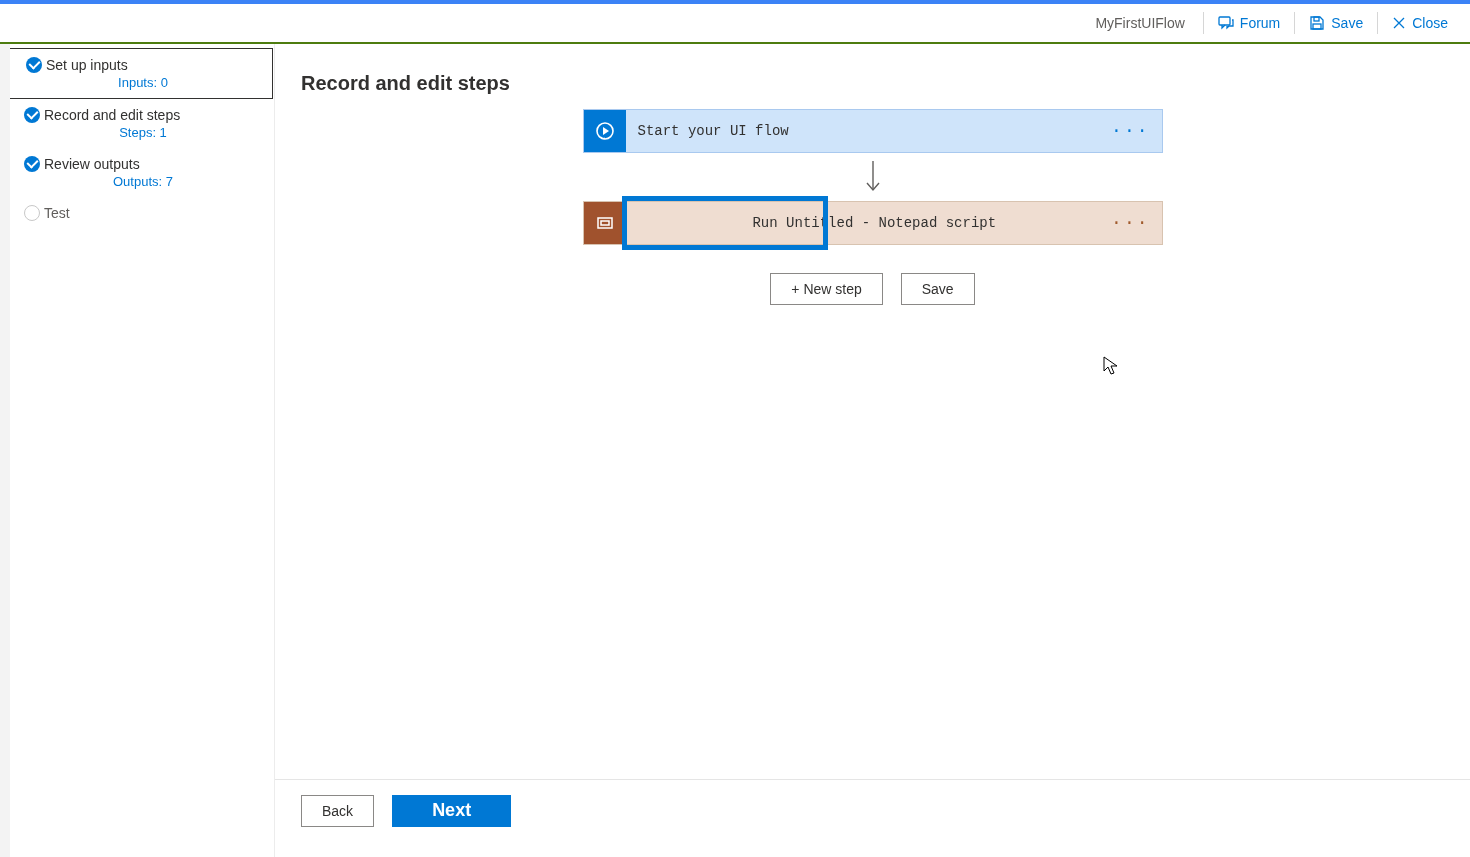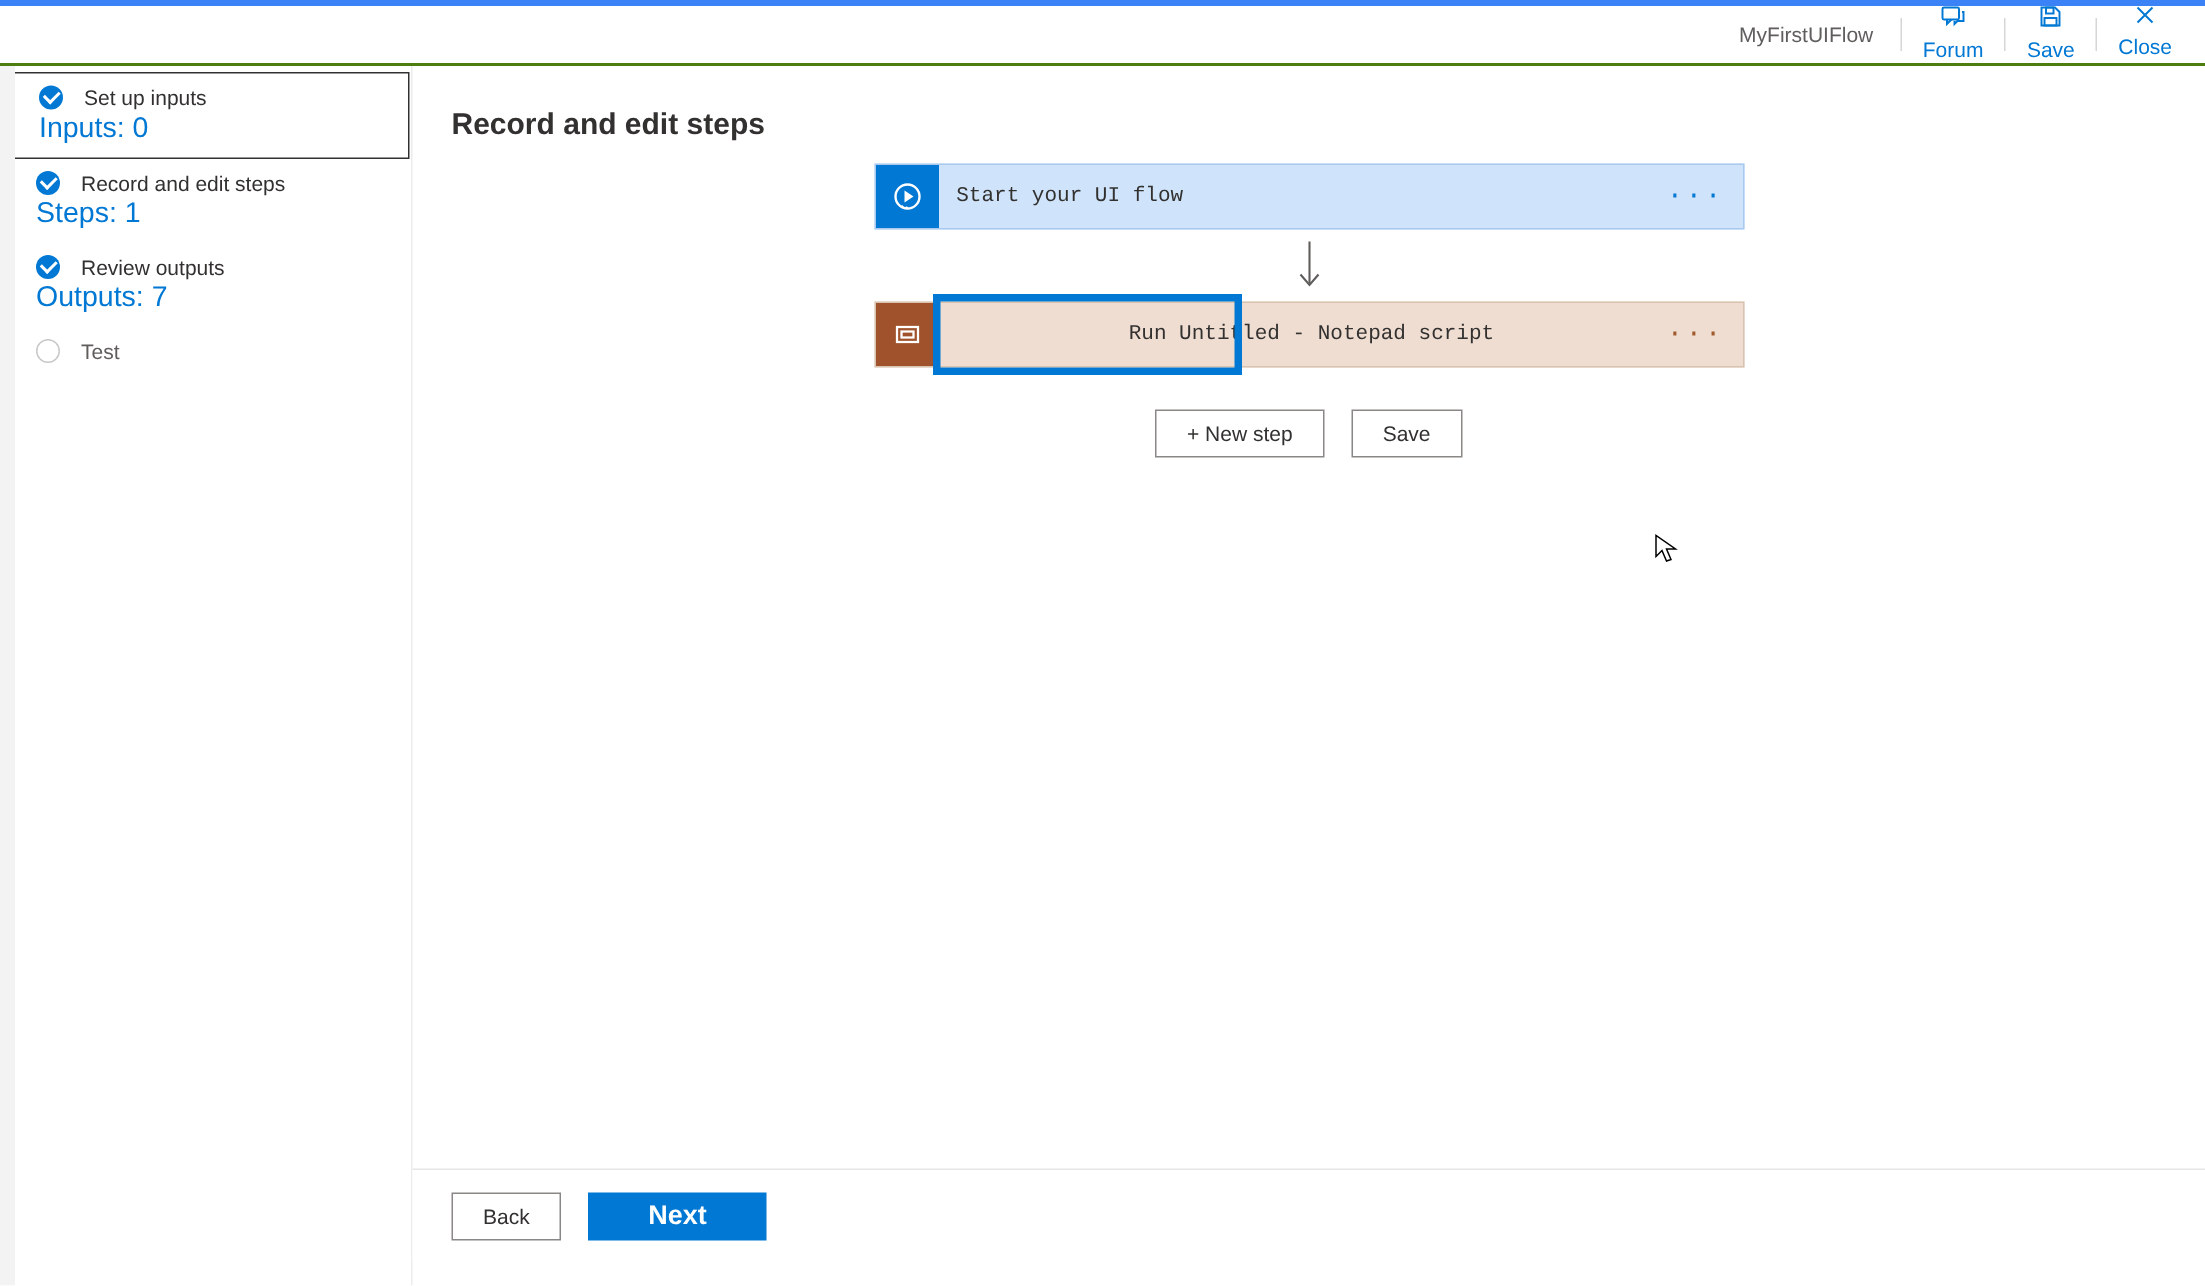--- a/index.html
+++ b/index.html
@@ -43,21 +43,20 @@
     }
     .headerbar .hbtn {
       display: flex;
       align-items: center;
       gap: 6px;
       padding: 0 12px;
       height: 40px;
       color: #0078d4;
       cursor: pointer;
       font-size: 14px;
-      flex-direction: column;
     }
     .headerbar .hbtn svg { flex-shrink: 0; }
 
     
     .layout {
       display: flex;
       height: calc(857px - 44px);
     }
 
     
@@ -78,21 +77,21 @@
       padding: 8px 12px 8px 24px;
       cursor: pointer;
     }
     .wizard-item.selected {
       border: 1px solid #323130;
       margin: 0 1px;
     }
     .wizard-row {
       display: flex;
       align-items: center;
-      gap: 14px;
+      gap: 4px;
     }
     .wizard-bullet {
       width: 16px; height: 16px;
       border-radius: 50%;
       display: flex;
       align-items: center;
       justify-content: center;
       flex-shrink: 0;
     }
     .wizard-bullet.done {
@@ -107,23 +106,24 @@
     }
     .wizard-bullet.empty {
       border: 1px solid #c8c8c8;
       background: #fff;
     }
     .wizard-title {
       font-size: 14px;
       color: #323130;
     }
     .wizard-sub {
-      font-size: 19px;
+      font-size: 13px;
       color: #0078d4;
       margin-top: 2px;
+      text-align: center;
     }
     .wizard-item.inactive .wizard-title {
       color: #605e5c;
     }
 
     
     .main {
       flex: 1;
       position: relative;
       padding: 28px 26px 0 26px;

